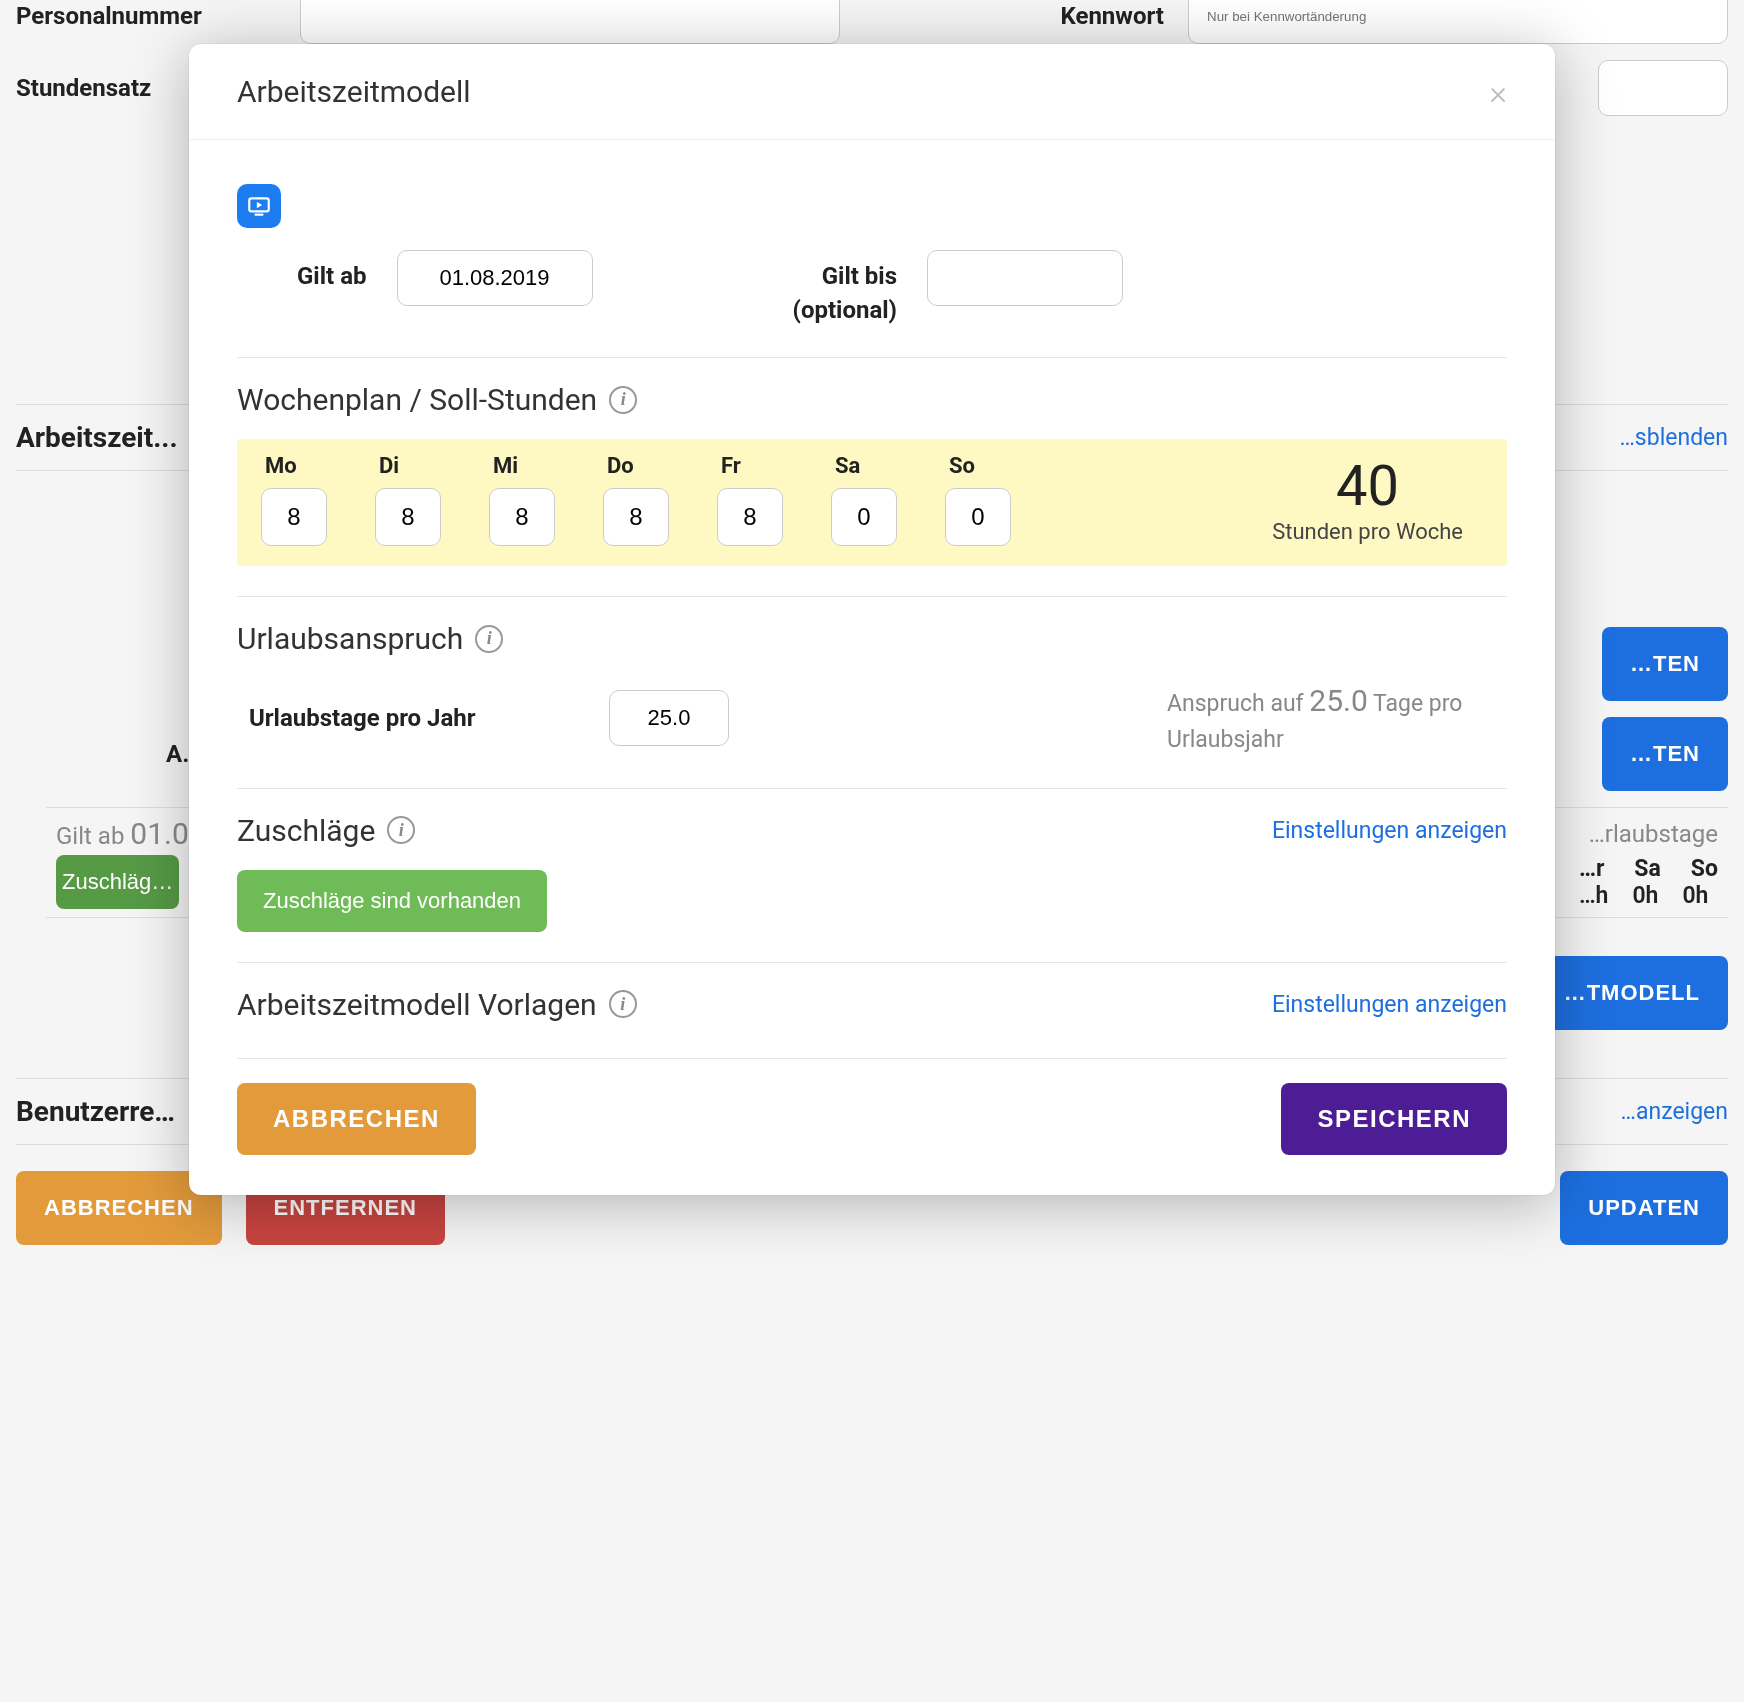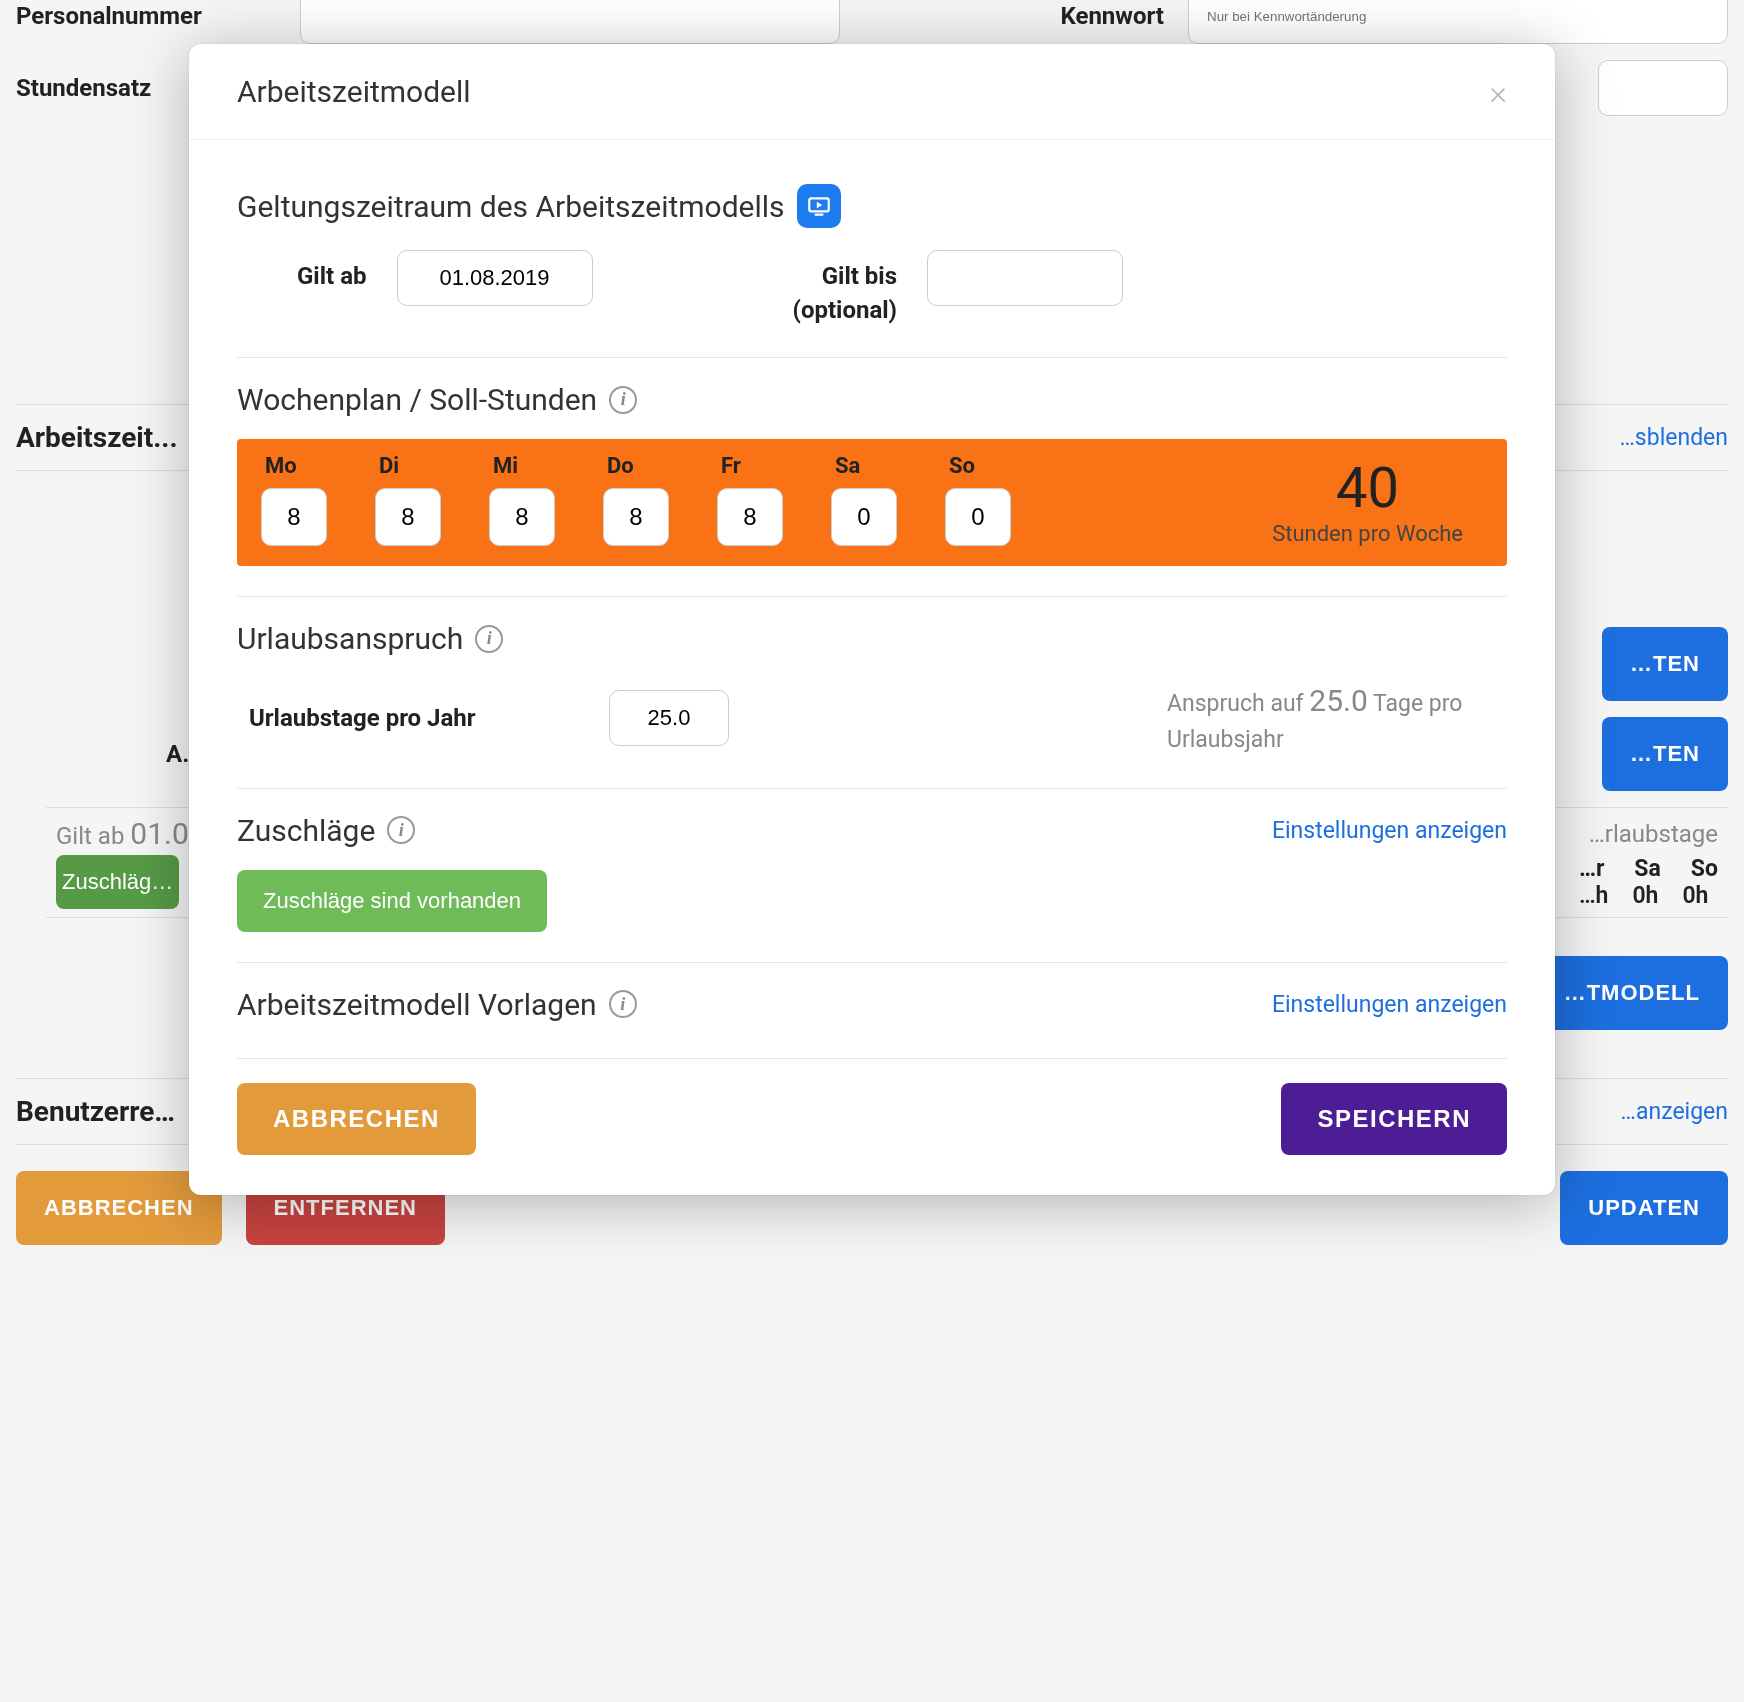--- a/index.html
+++ b/index.html
@@ -149,25 +149,25 @@
       width: 196px;
       height: 56px;
       border: 1px solid #ccc;
       border-radius: 10px;
       text-align: center;
       font-size: 22px;
       background:#fff;
     }
 
     .week-wrap {
-      background: #f97316;
+      background: #fef9c3;
       border-radius: 4px;
       padding: 14px 24px 20px 24px;
       display: flex;
-      align-items: flex-end;
+      align-items: flex-start;
       gap: 10px;
     }
     .day-col { width: 104px; }
     .day-lbl { font-weight: 700; font-size: 22px; padding-left:4px; margin-bottom: 10px;}
     .day-inp {
       width: 66px; height: 58px;
       border: 1px solid #ccc;
       border-radius: 10px;
       text-align: center;
       font-size: 24px;
@@ -318,21 +318,20 @@
     <div class="modal-header">
       <span class="modal-title">Arbeitszeitmodell</span>
       <span class="close-x">×</span>
     </div>
 
     <div class="modal-body">
 
       <div class="section">
         <div class="section-h">
           <div class="section-title">
-            <span>Geltungszeitraum des Arbeitszeitmodells</span>
             <span class="play-badge">
               <svg viewBox="0 0 24 24">
                   <rect x="3" y="5" width="18" height="12" rx="2" fill="none" stroke="#fff" stroke-width="2"></rect>
                   <path d="M10 8l5 3-5 3z"></path>
                   <line x1="8" y1="20" x2="16" y2="20" stroke="#fff" stroke-width="2"></line>
                 </svg>
             </span>
           </div>
         </div>
         <div class="date-row">

